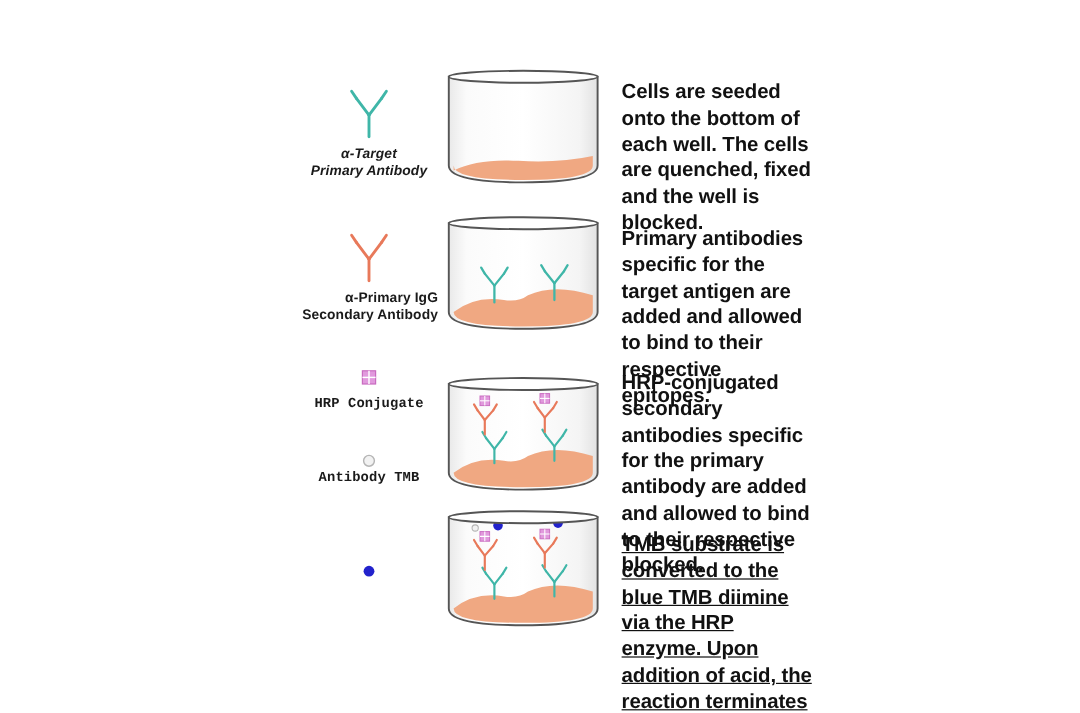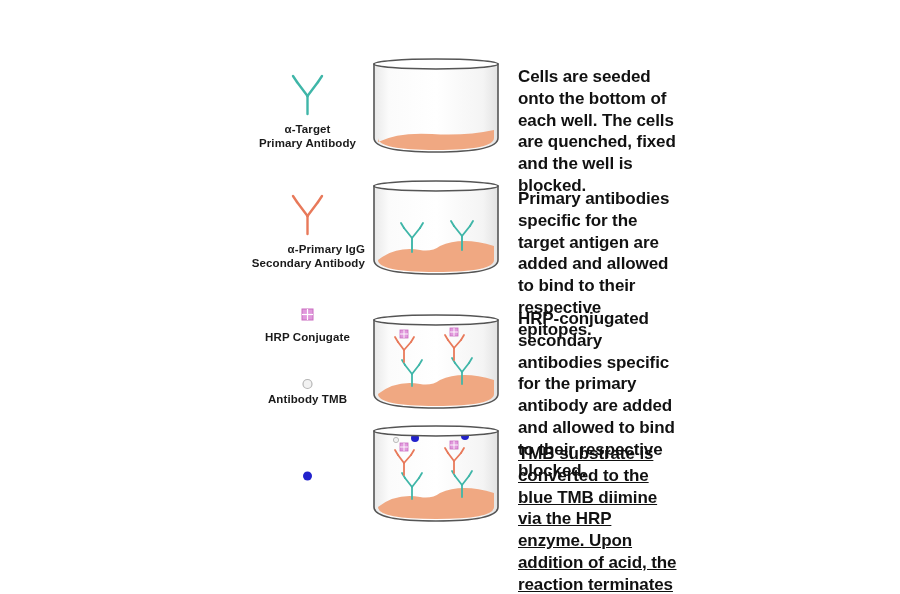--- a/index.html
+++ b/index.html
@@ -71,21 +71,21 @@
         <svg width="115" height="52" viewBox="0 0 115 52">
           <g stroke="#3fb6a8" stroke-width="2.4" fill="none" stroke-linecap="round">
             <line x1="57.5" y1="44" x2="57.5" y2="26"></line>
             <line x1="57.5" y1="26" x2="47" y2="12"></line>
             <line x1="57.5" y1="26" x2="68" y2="12"></line>
             <line x1="47" y1="12" x2="43" y2="6"></line>
             <line x1="68" y1="12" x2="72" y2="6"></line>
           </g>
         </svg>
       </div>
-      <div class="legend-label" style="white-space:pre-line;">α-Target
+      <div class="legend-label" style="white-space:pre-line;font-style:italic;">α-Target
 Primary Antibody</div>
     </div>
 
     <div class="well" style="top: 0px;">
       <svg width="132" height="100" viewBox="0 0 132 100">
         <defs>
           <linearGradient id="wellGrad1" x1="0" y1="0" x2="1" y2="0">
             <stop offset="0%" stop-color="#e9e9e9"></stop>
             <stop offset="12%" stop-color="#fbfbfb"></stop>
             <stop offset="50%" stop-color="#ffffff"></stop>
@@ -149,21 +149,21 @@
         </g>
         <ellipse cx="66" cy="6" rx="62" ry="5" fill="#ffffff" stroke="#555" stroke-width="1.6"></ellipse>
       </svg>
     </div>
 
     <div class="caption" style="top: 8px;">Primary antibodies specific for the target antigen are added and allowed to bind to their respective epitopes.</div>
   </div>
 
   <div class="row" style="top: 300px;">
 
-    <div class="legend" style="top: 0px;">
+    <div class="legend" style="top: 0px; font-family: Liberation Mono, monospace;">
       <div class="legend-art" style="height:30px;">
         <svg width="115" height="30" viewBox="0 0 115 30">
           <rect x="52" y="9" width="11" height="11" fill="#e199dd" stroke="#c96cc0" stroke-width="1"></rect>
           <line x1="57.5" y1="9" x2="57.5" y2="20" stroke="#ffffff" stroke-width="1.2"></line>
           <line x1="52" y1="14.5" x2="63" y2="14.5" stroke="#ffffff" stroke-width="1.2"></line>
         </svg>
       </div>
       <div class="legend-label">HRP Conjugate</div>
       <div class="legend-art" style="height:42px; margin-top:30px;">
         <svg width="115" height="20" viewBox="0 0 115 20">

